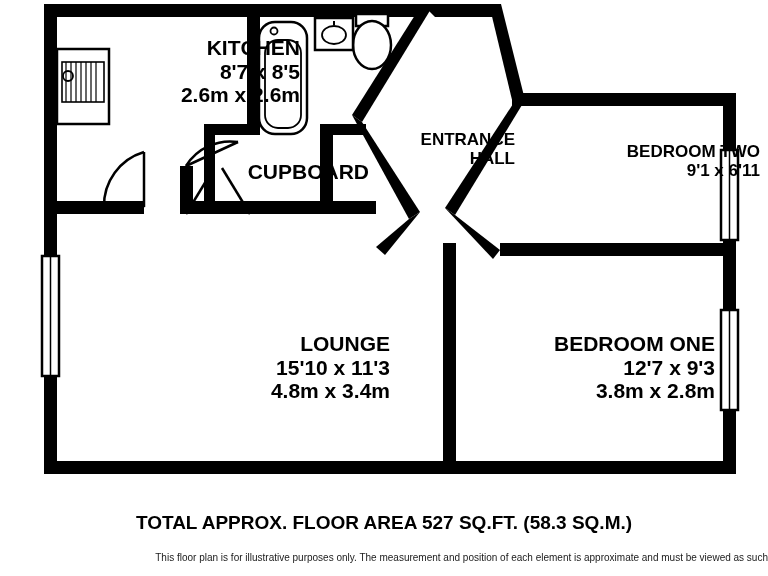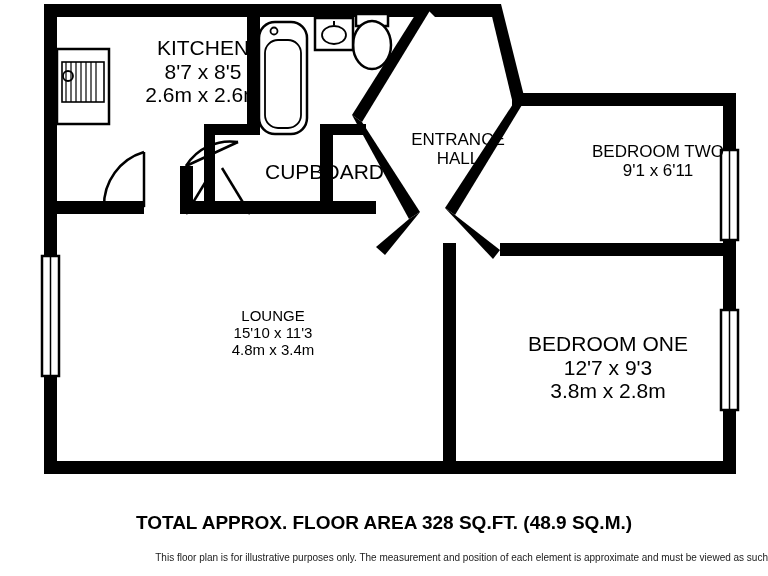--- a/index.html
+++ b/index.html
@@ -17,31 +17,30 @@
   }
   #plan {
     position: absolute;
     left: 0;
     top: 0;
     width: 768px;
     height: 576px;
   }
   .label {
     position: absolute;
-    text-align: center;
+    text-align: right;
     line-height: 1.12;
     white-space: nowrap;
-    font-weight: normal;
+    font-weight: bold;
     color: #000;
-    margin-left: 23px;
   }
   .label .ln { display: block; }
 
   #kitchen-label   { left: 60px;  top: 36px;  width: 240px; font-size: 21px; }
-  #lounge-label    { left: 110px; top: 308px; width: 280px; font-size: 15px; }
+  #lounge-label    { left: 110px; top: 332px; width: 280px; font-size: 21px; }
   #bed-one-label   { left: 455px; top: 332px; width: 260px; font-size: 21px; }
   #bed-two-label   { left: 510px; top: 142px; width: 250px; font-size: 17px; }
   #entrance-label  { left: 355px; top: 130px; width: 160px; font-size: 17px; }
   #cupboard-label  { left: 234px; top: 160px; width: 135px; font-size: 21px; }
 
   #total-area {
     position: absolute;
     left: 0;
     top: 512px;
     width: 768px;
@@ -185,14 +184,14 @@
   <span class="ln">9'1 x 6'11</span>
 </div>
 
 <div class="label" id="entrance-label">
   <span class="ln">ENTRANCE</span>
   <span class="ln">HALL</span>
 </div>
 
 <div class="label" id="cupboard-label">CUPBOARD</div>
 
-<div id="total-area">TOTAL APPROX. FLOOR AREA 328 SQ.FT. (48.9 SQ.M.)</div>
+<div id="total-area">TOTAL APPROX. FLOOR AREA 527 SQ.FT. (58.3 SQ.M.)</div>
 <div id="disclaimer">This floor plan is for illustrative purposes only.  The measurement and position of each element is approximate and must be viewed as such</div>
 
 </body></html>

